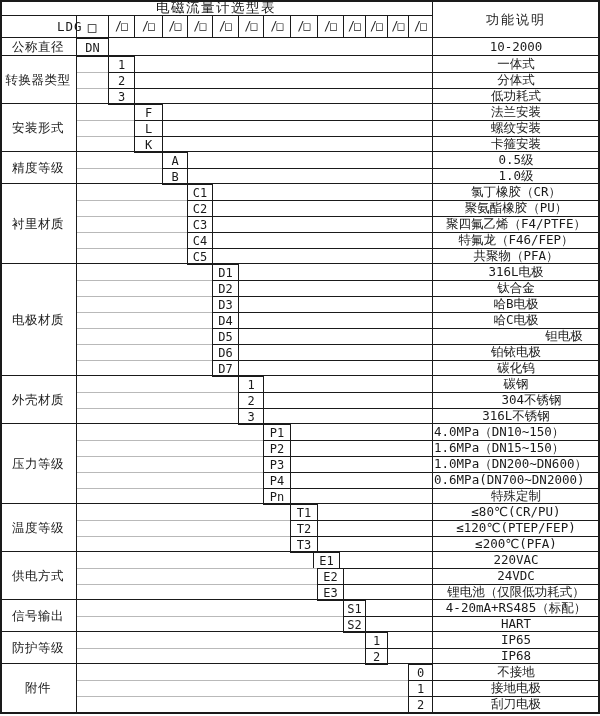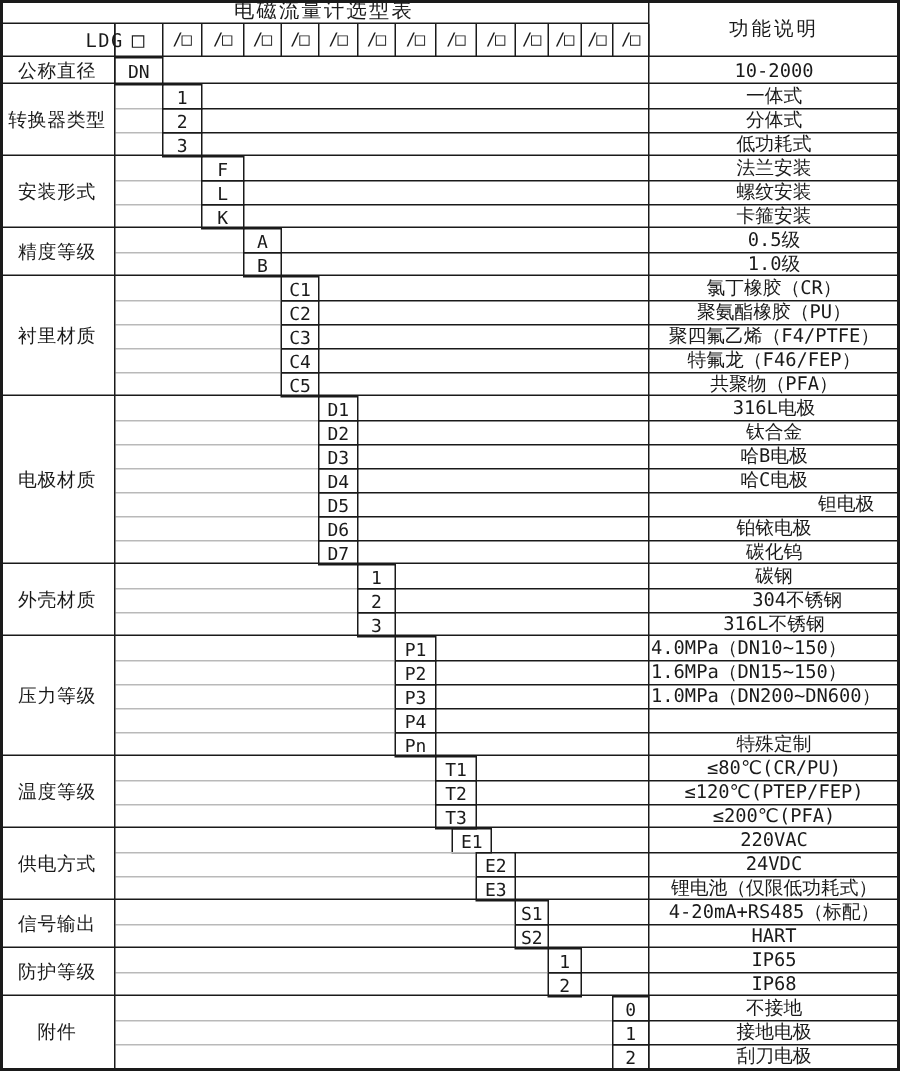--- a/index.html
+++ b/index.html
@@ -166,41 +166,42 @@
     <div class="cell left" style="left: 432px; top: 424px; width: 168px; height: 16px;">4.0MPa（DN10~150）</div>
     <div class="cell code codebox" style="left: 263px; top: 440px; width: 28px; height: 17px;">P2</div>
     <div class="cell left" style="left: 432px; top: 440px; width: 168px; height: 16px;">1.6MPa（DN15~150）</div>
     <div class="ln" style="background: rgb(185, 185, 185); left: 77px; top: 440px; width: 186px; height: 1px;"></div>
     <div class="ln" style="background: rgb(26, 26, 26); left: 290px; top: 440px; width: 310px; height: 1px;"></div>
     <div class="cell code codebox" style="left: 263px; top: 456px; width: 28px; height: 17px;">P3</div>
     <div class="cell left" style="left: 432px; top: 456px; width: 168px; height: 16px;">1.0MPa（DN200~DN600）</div>
     <div class="ln" style="background: rgb(185, 185, 185); left: 77px; top: 456px; width: 186px; height: 1px;"></div>
     <div class="ln" style="background: rgb(26, 26, 26); left: 290px; top: 456px; width: 310px; height: 1px;"></div>
     <div class="cell code codebox" style="left: 263px; top: 472px; width: 28px; height: 17px;">P4</div>
+    <div class="cell left" style="left: 432px; top: 472px; width: 168px; height: 16px;">0.6MPa(DN700~DN2000)</div>
     <div class="ln" style="background: rgb(185, 185, 185); left: 77px; top: 472px; width: 186px; height: 1px;"></div>
     <div class="ln" style="background: rgb(26, 26, 26); left: 290px; top: 472px; width: 310px; height: 1px;"></div>
     <div class="cell code codebox" style="left: 263px; top: 488px; width: 28px; height: 17px;">Pn</div>
     <div class="cell" style="left: 432px; top: 488px; width: 168px; height: 16px;">特殊定制</div>
     <div class="ln" style="background: rgb(185, 185, 185); left: 77px; top: 488px; width: 186px; height: 1px;"></div>
     <div class="ln" style="background: rgb(26, 26, 26); left: 290px; top: 488px; width: 310px; height: 1px;"></div>
     <div class="ln" style="background: rgb(26, 26, 26); left: 0px; top: 503px; width: 600px; height: 1px;"></div>
     <div class="cell label" style="left: 0px; top: 504px; width: 76px; height: 48px;">温度等级</div>
     <div class="cell code codebox" style="left: 290px; top: 504px; width: 28px; height: 17px;">T1</div>
     <div class="cell" style="left: 432px; top: 504px; width: 168px; height: 16px;">≤80℃(CR/PU)</div>
     <div class="cell code codebox" style="left: 290px; top: 520px; width: 28px; height: 17px;">T2</div>
     <div class="cell" style="left: 432px; top: 520px; width: 168px; height: 16px;">≤120℃(PTEP/FEP)</div>
     <div class="ln" style="background: rgb(185, 185, 185); left: 77px; top: 520px; width: 213px; height: 1px;"></div>
     <div class="ln" style="background: rgb(26, 26, 26); left: 317px; top: 520px; width: 283px; height: 1px;"></div>
     <div class="cell code codebox" style="left: 290px; top: 536px; width: 28px; height: 17px;">T3</div>
     <div class="cell" style="left: 432px; top: 536px; width: 168px; height: 16px;">≤200℃(PFA)</div>
     <div class="ln" style="background: rgb(185, 185, 185); left: 77px; top: 536px; width: 213px; height: 1px;"></div>
     <div class="ln" style="background: rgb(26, 26, 26); left: 317px; top: 536px; width: 283px; height: 1px;"></div>
     <div class="ln" style="background: rgb(26, 26, 26); left: 0px; top: 551px; width: 600px; height: 1px;"></div>
     <div class="cell label" style="left: 0px; top: 552px; width: 76px; height: 48px;">供电方式</div>
-    <div class="cell code codebox" style="left: 301px; top: 552px; width: 27px; height: 17px;">E1</div>
+    <div class="cell code codebox" style="left: 313px; top: 552px; width: 27px; height: 17px;">E1</div>
     <div class="cell" style="left: 432px; top: 552px; width: 168px; height: 16px;">220VAC</div>
     <div class="cell code codebox" style="left: 317px; top: 568px; width: 27px; height: 17px;">E2</div>
     <div class="cell" style="left: 432px; top: 568px; width: 168px; height: 16px;">24VDC</div>
     <div class="ln" style="background: rgb(185, 185, 185); left: 77px; top: 568px; width: 240px; height: 1px;"></div>
     <div class="ln" style="background: rgb(26, 26, 26); left: 343px; top: 568px; width: 257px; height: 1px;"></div>
     <div class="cell code codebox" style="left: 317px; top: 584px; width: 27px; height: 17px;">E3</div>
     <div class="cell" style="left: 432px; top: 584px; width: 168px; height: 16px;">锂电池（仅限低功耗式）</div>
     <div class="ln" style="background: rgb(185, 185, 185); left: 77px; top: 584px; width: 240px; height: 1px;"></div>
     <div class="ln" style="background: rgb(26, 26, 26); left: 343px; top: 584px; width: 257px; height: 1px;"></div>
     <div class="ln" style="background: rgb(26, 26, 26); left: 0px; top: 599px; width: 600px; height: 1px;"></div>

